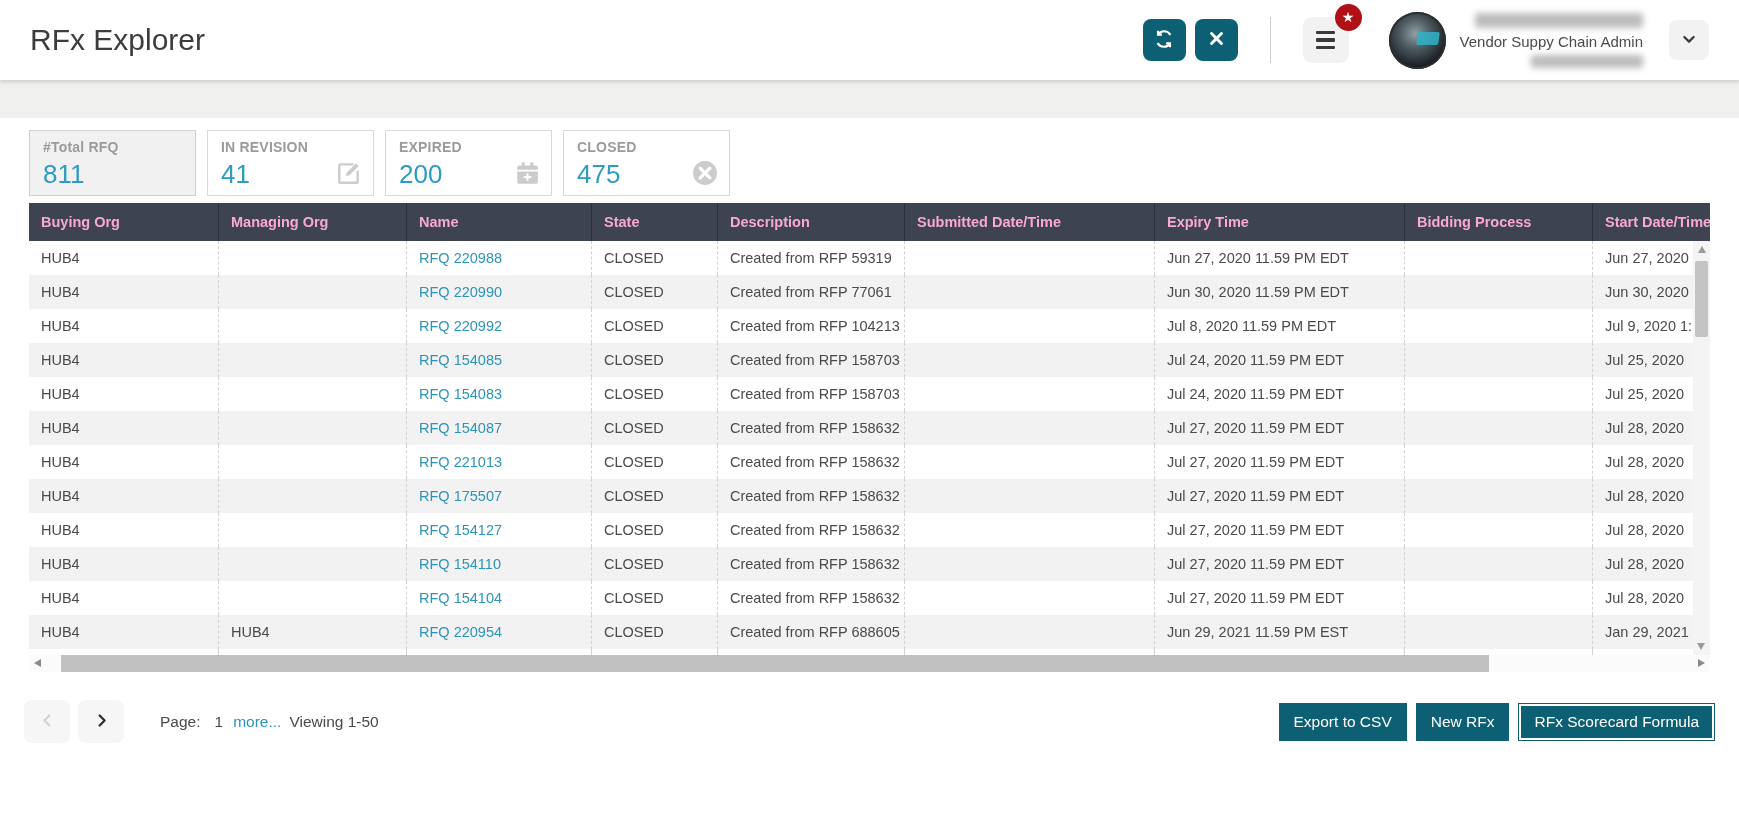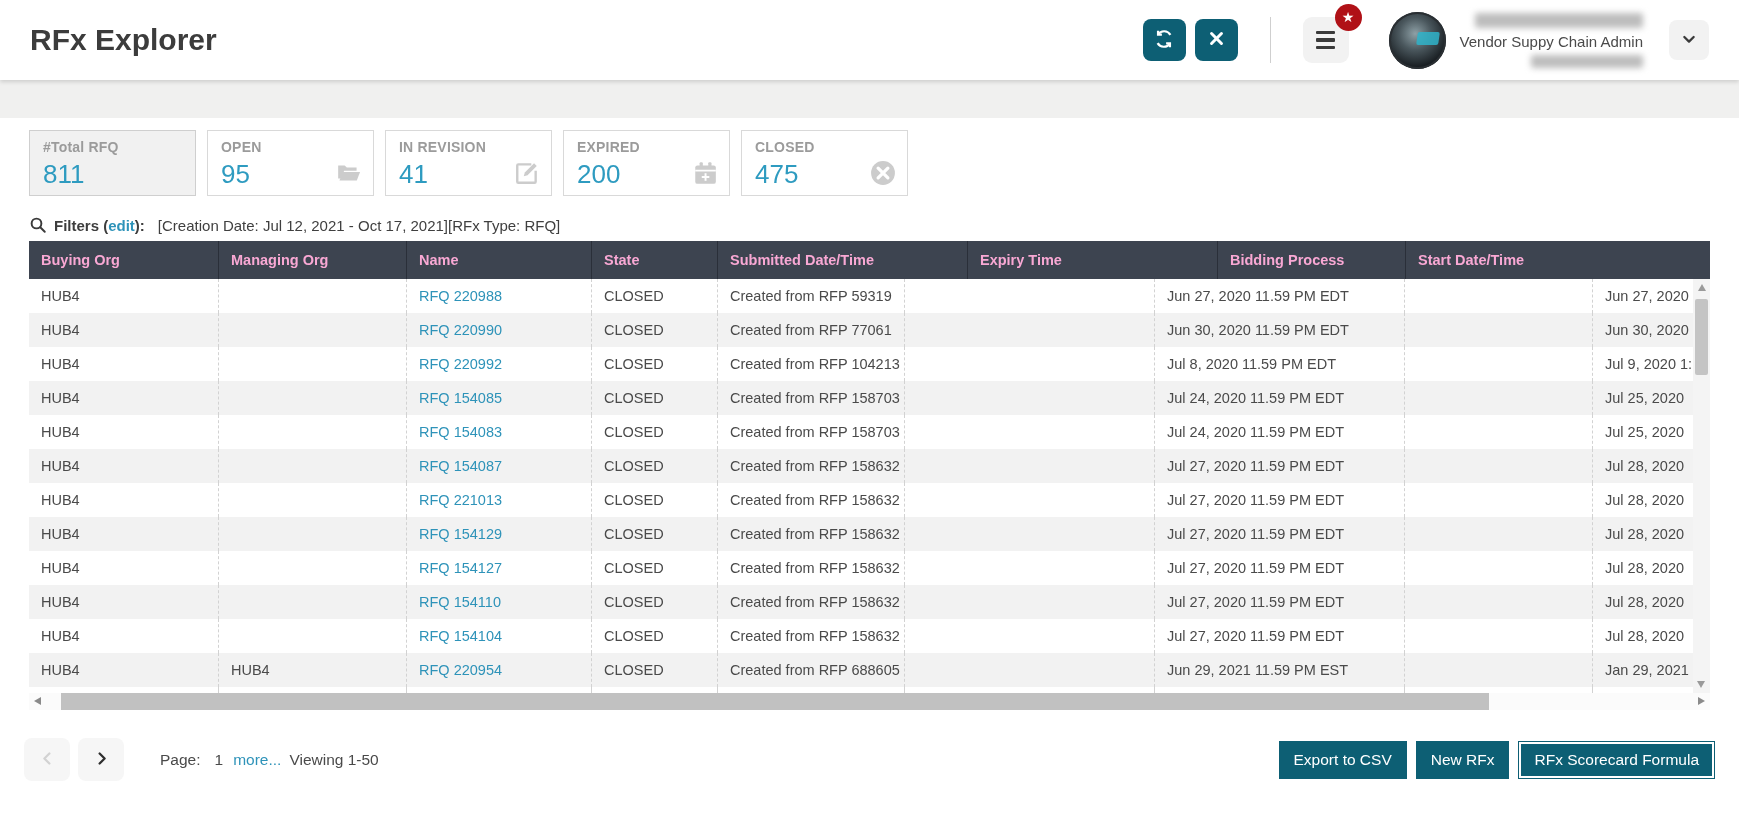--- a/index.html
+++ b/index.html
@@ -3,21 +3,21 @@
 <meta charset="utf-8">
 <style>
   * { margin:0; padding:0; box-sizing:border-box; }
   html,body { width:1739px; height:815px; overflow:hidden; background:#fff;
               font-family:"Liberation Sans", sans-serif; color:#4a4a4a; }
 
   
   .app-header { height:80px; background:#fff; display:flex; align-items:center;
                 padding:0 30px; position:relative; z-index:5;
                 box-shadow:0 2px 4px rgba(0,0,0,.14); }
-  .page-title { font-size:30px; font-weight:700; color:#3c3c3c; }
+  .page-title { font-size:30px; font-weight:400; color:#3c3c3c; }
   .hdr-right { margin-left:auto; display:flex; align-items:center; }
   .icon-btn-teal { width:43px; height:42px; border:none; border-radius:8px;
                    background:#0d5f74; color:#fff; display:flex; align-items:center;
                    justify-content:center; cursor:pointer; margin-left:9px; }
   .hdr-divider { width:1px; height:46px; background:#cfcfcf; margin:0 32px; }
   .menu-btn { width:46px; height:46px; border:none; border-radius:9px; background:#f2f2f2;
               position:relative; display:flex; flex-direction:column; gap:4px;
               align-items:center; justify-content:center; cursor:pointer; }
   .menu-btn .bar { width:19px; height:3.5px; background:#3a3a3a; border-radius:1px; }
   .menu-badge { position:absolute; top:-13px; right:-13px; width:27px; height:27px;
@@ -160,30 +160,20 @@
 <div class="gray-strip"></div>
 
 <div class="content">
 
   <div class="cards">
     <div class="card selected">
       <div class="card-label">#Total RFQ</div>
       <div class="card-value">811</div>
     </div>
     <div class="card">
-      <div class="card-label">OPEN</div>
-      <div class="card-value">95</div>
-      <span class="card-icon">
-        <svg width="26" height="26" viewBox="0 0 24 24" fill="#cccccc">
-          <path d="M2 5h6l2 2h9v3H7.5L4.8 17H2z"></path>
-            <path d="M6.2 11h16l-3 8H3.2z"></path>
-        </svg>
-      </span>
-    </div>
-    <div class="card">
       <div class="card-label">IN REVISION</div>
       <div class="card-value">41</div>
       <span class="card-icon">
         <svg width="26" height="26" viewBox="0 0 24 24" fill="none" stroke="#cccccc" stroke-width="2.2">
           <path d="M16 4H4a1 1 0 0 0-1 1v15a1 1 0 0 0 1 1h15a1 1 0 0 0 1-1V10"></path>
           <path d="M9 15l1-3.5L18.5 3 21 5.5 12.5 14z" fill="#cccccc" stroke="none"></path>
         </svg>
       </span>
     </div>
     <div class="card">
@@ -205,39 +195,28 @@
       <div class="card-value">475</div>
       <span class="card-icon">
         <svg width="26" height="26" viewBox="0 0 24 24">
           <circle cx="12" cy="12" r="11" fill="#cccccc"></circle>
           <path d="M7.5 7.5L16.5 16.5M16.5 7.5L7.5 16.5" stroke="#ffffff" stroke-width="3" stroke-linecap="round"></path>
         </svg>
       </span>
     </div>
   </div>
 
-  <div class="filters-row">
-    <span class="mag">
-      <svg width="18" height="18" viewBox="0 0 24 24" fill="none" stroke="#3a3a3a" stroke-width="2.6">
-        <circle cx="10" cy="10" r="6.5"></circle>
-          <line x1="15" y1="15" x2="21" y2="21" stroke-linecap="round"></line>
-      </svg>
-    </span>
-    <span class="filters-label">Filters (</span>
-      <span class="link" style="font-weight:700">edit</span>
-      <span class="filters-label">):</span>
-    <span class="filters-value">[Creation Date: Jul 12, 2021 - Oct 17, 2021][RFx Type: RFQ]</span>
-  </div>
 
   <div class="grid">
     <div class="grid-header">
       <div class="hcell c0">Buying Org</div>
       <div class="hcell c1">Managing Org</div>
       <div class="hcell c2">Name</div>
       <div class="hcell c3">State</div>
+      <div class="hcell c4">Description</div>
       <div class="hcell c5">Submitted Date/Time</div>
       <div class="hcell c6">Expiry Time</div>
       <div class="hcell c7">Bidding Process</div>
       <div class="hcell c8">Start Date/Time</div>
     </div>
 
     <div class="grid-body" id="grid-body">
 
       <div class="trow" style="display: flex;">
         <div class="cell c0">HUB4</div>
@@ -312,21 +291,21 @@
         <div class="cell c3">CLOSED</div>
         <div class="cell c4">Created from RFP 158632</div>
         <div class="cell c5"></div>
         <div class="cell c6">Jul 27, 2020 11.59 PM EDT</div>
         <div class="cell c7"></div>
         <div class="cell c8">Jul 28, 2020</div>
       </div>
         <div class="trow alt" style="display: flex;">
         <div class="cell c0">HUB4</div>
         <div class="cell c1"></div>
-        <div class="cell c2 link">RFQ 154129</div>
+        <div class="cell c2 link">RFQ 175507</div>
         <div class="cell c3">CLOSED</div>
         <div class="cell c4">Created from RFP 158632</div>
         <div class="cell c5"></div>
         <div class="cell c6">Jul 27, 2020 11.59 PM EDT</div>
         <div class="cell c7"></div>
         <div class="cell c8">Jul 28, 2020</div>
       </div>
         <div class="trow" style="display: flex;">
         <div class="cell c0">HUB4</div>
         <div class="cell c1"></div>

